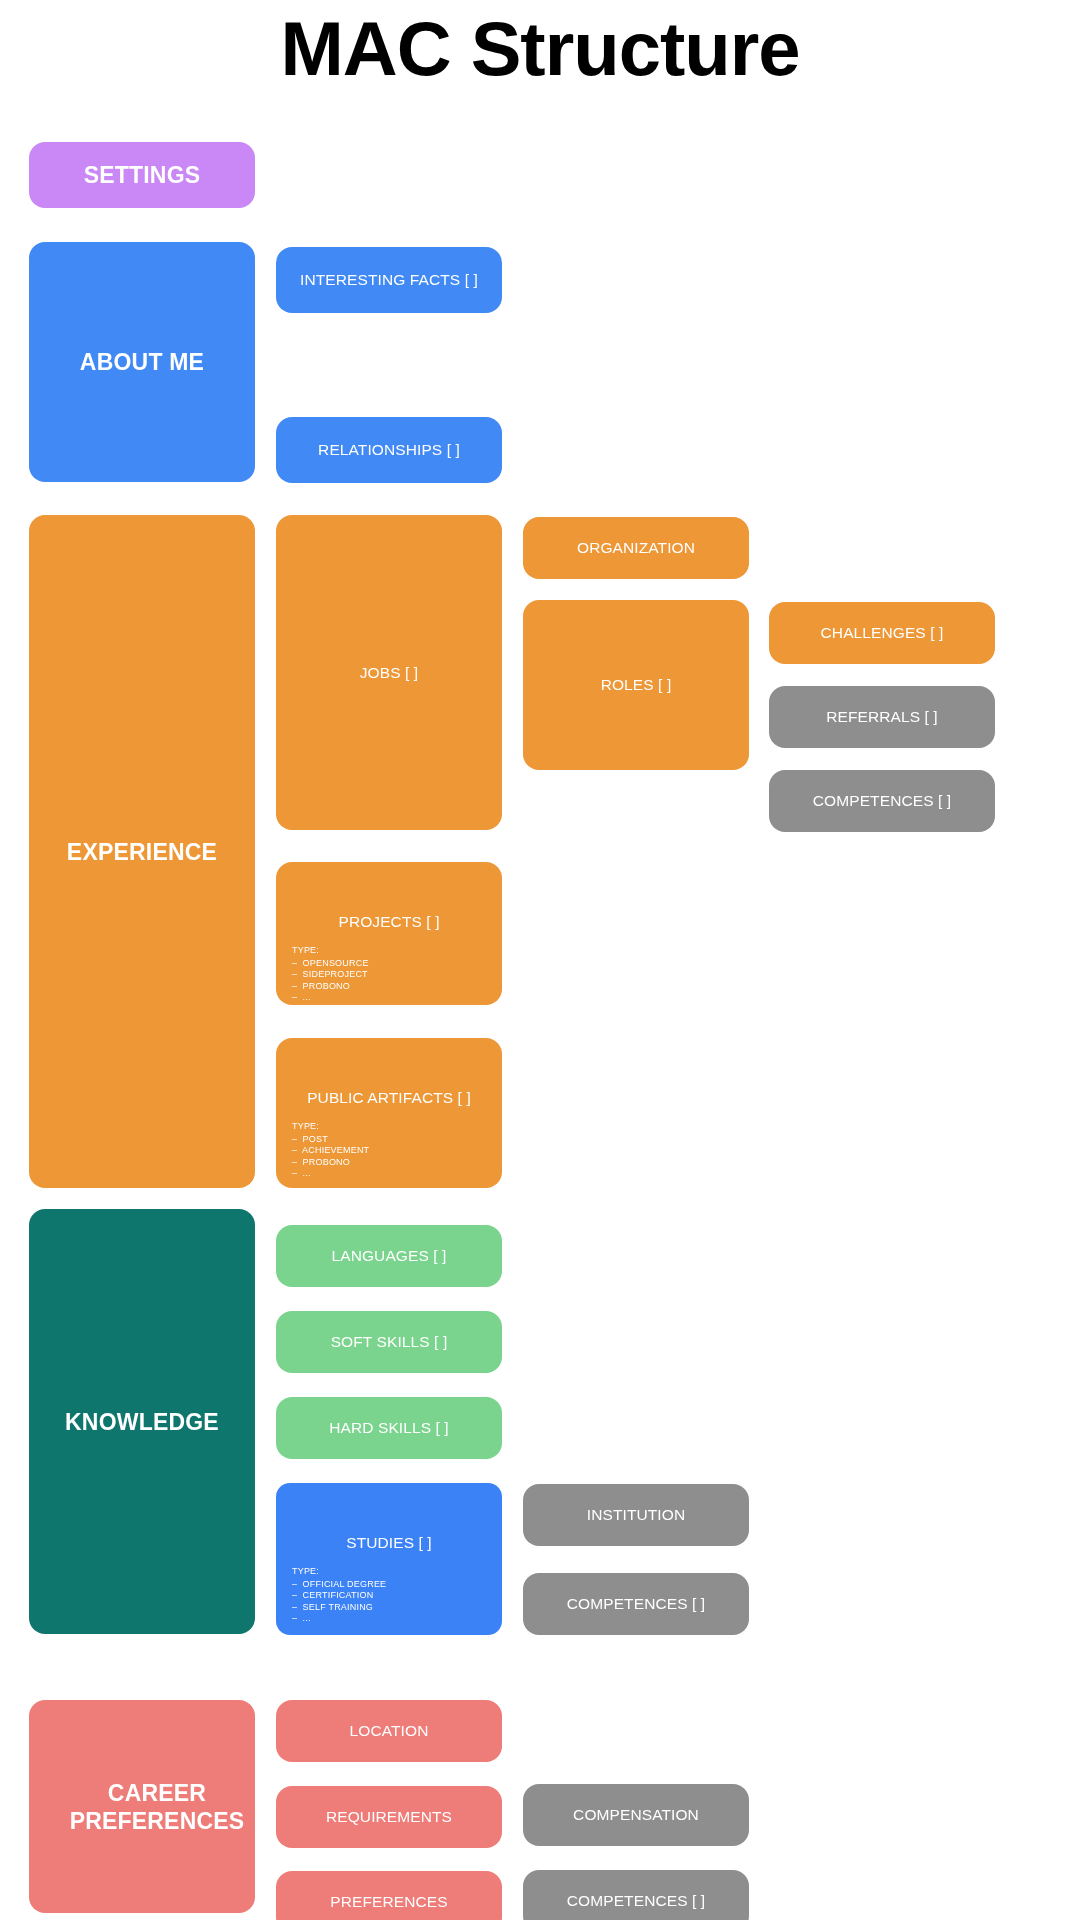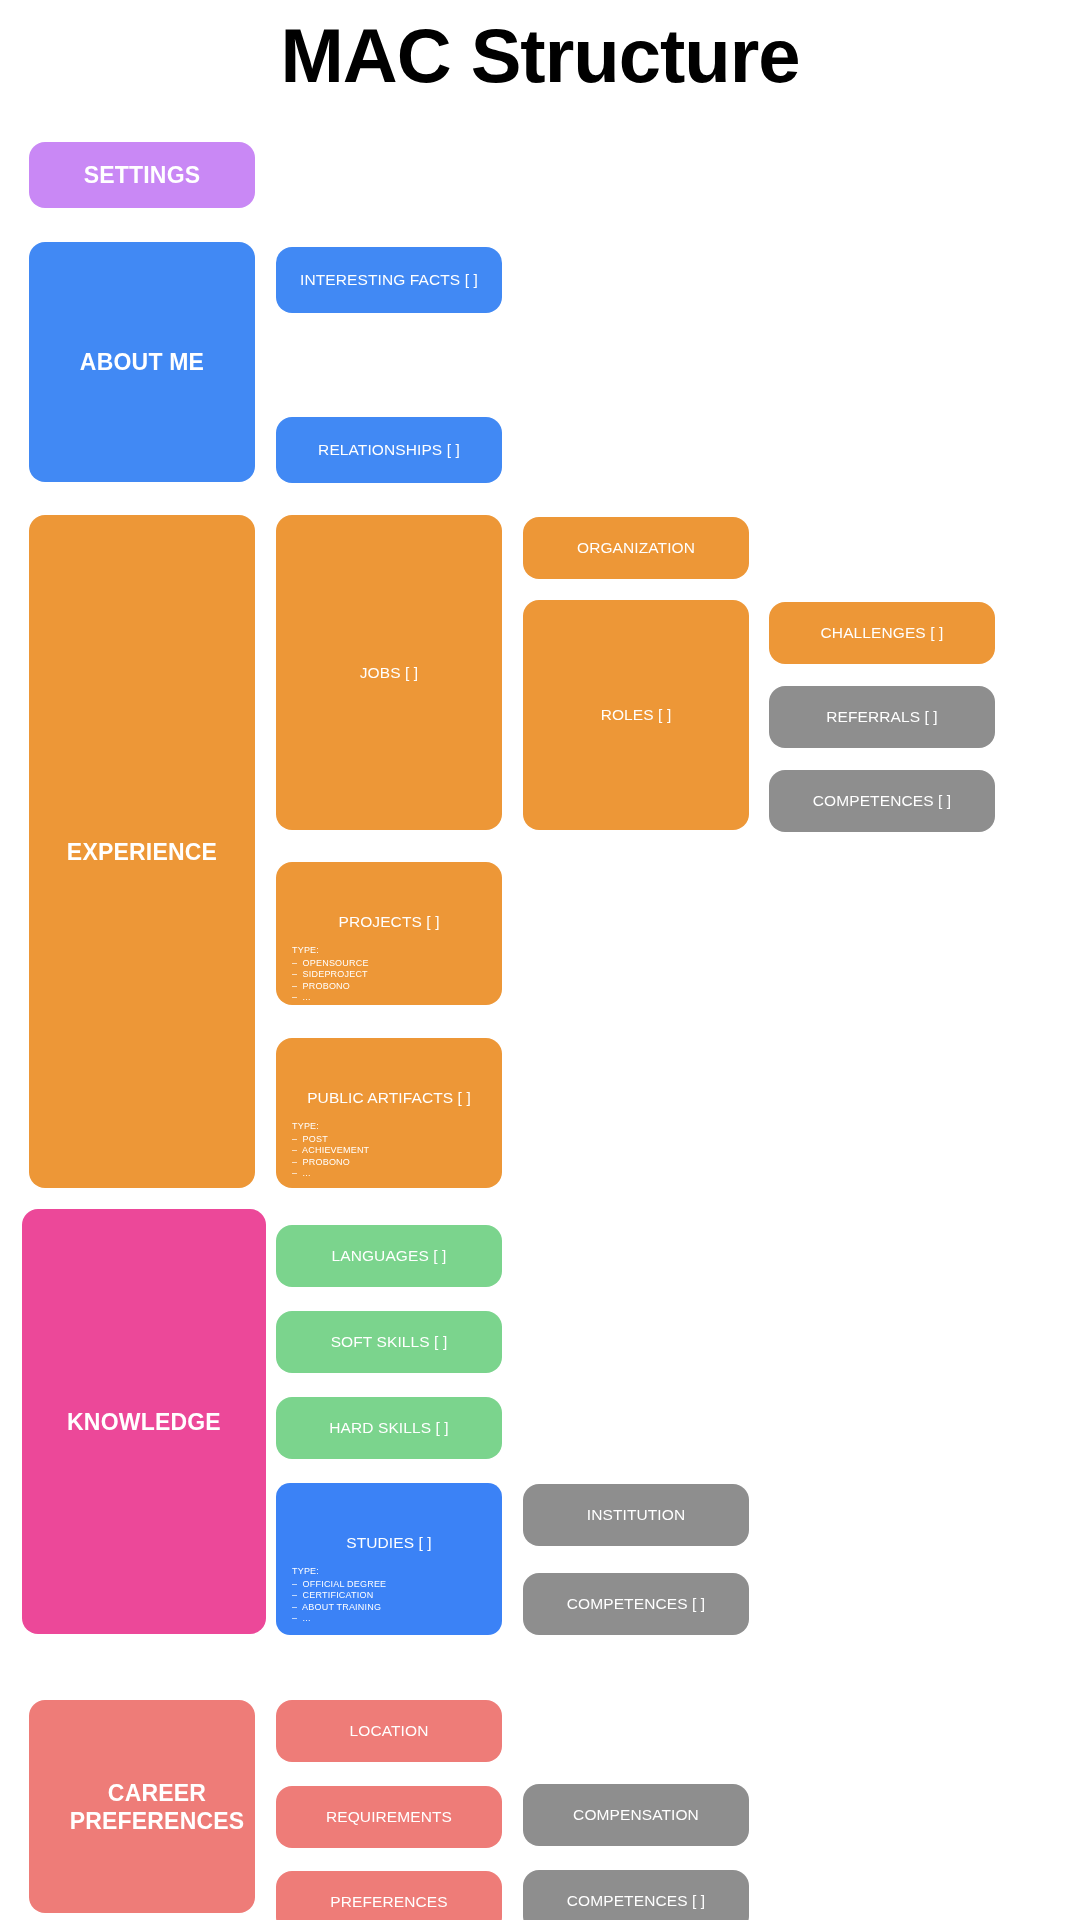--- a/index.html
+++ b/index.html
@@ -18,21 +18,21 @@
     width: 1080px;
     height: 1920px;
     overflow: hidden;
     background: #ffffff;
   }
 
   
   .page-title {
     position: absolute;
     left: 0;
-    top: 13px;
+    top: 6px;
     width: 1080px;
     text-align: center;
     font-size: 76px;
     line-height: 86px;
     font-weight: 700;
     letter-spacing: -1px;
     color: #000000;
     font-family: "Liberation Sans", sans-serif;
   }
 
@@ -136,21 +136,21 @@
   </div>
 
   <div class="box child" style="left:523px; top:517px; width:226px; height:62px; background:#ED9737;">
     <span class="label">ORGANIZATION</span>
   </div>
 
   <div class="box child" style="left:276px; top:515px; width:226px; height:315px; background:#ED9737;">
     <span class="label">JOBS [ ]</span>
   </div>
 
-  <div class="box child" style="left:523px; top:600px; width:226px; height:230px; background:#ED9737;">
+  <div class="box child" style="left:523px; top:600px; width:226px; height:170px; background:#ED9737;">
     <span class="label">ROLES [ ]</span>
   </div>
 
   <div class="box child" style="left:769px; top:602px; width:226px; height:62px; background:#ED9737;">
     <span class="label">CHALLENGES [ ]</span>
   </div>
   <div class="box child" style="left:769px; top:686px; width:226px; height:62px; background:#8E8E8E;">
     <span class="label">REFERRALS [ ]</span>
   </div>
   <div class="box child" style="left:769px; top:770px; width:226px; height:62px; background:#8E8E8E;">
@@ -172,41 +172,41 @@
     <span class="label">PUBLIC ARTIFACTS [ ]</span>
     <div class="typelist">
       <span class="type-head">TYPE:</span>
       <span class="type-item">–  POST</span>
       <span class="type-item">–  ACHIEVEMENT</span>
       <span class="type-item">–  PROBONO</span>
       <span class="type-item">–  ...</span>
     </div>
   </div>
 
-  <div class="box pillar" style="left:22px; top:1209px; width:244px; height:425px; background:#ec4899;">
+  <div class="box pillar" style="left:29px; top:1209px; width:226px; height:425px; background:#0f766e;">
     <span class="label">KNOWLEDGE</span>
   </div>
 
   <div class="box child" style="left:276px; top:1225px; width:226px; height:62px; background:#7BD48D;">
     <span class="label">LANGUAGES [ ]</span>
   </div>
   <div class="box child" style="left:276px; top:1311px; width:226px; height:62px; background:#7BD48D;">
     <span class="label">SOFT SKILLS [ ]</span>
   </div>
   <div class="box child" style="left:276px; top:1397px; width:226px; height:62px; background:#7BD48D;">
     <span class="label">HARD SKILLS [ ]</span>
   </div>
 
   <div class="box child with-list" style="left:276px; top:1483px; width:226px; height:152px; background:#3b82f6;border-radius:14px;">
     <span class="label">STUDIES [ ]</span>
     <div class="typelist">
       <span class="type-head">TYPE:</span>
       <span class="type-item">–  OFFICIAL DEGREE</span>
       <span class="type-item">–  CERTIFICATION</span>
-      <span class="type-item">–  ABOUT TRAINING</span>
+      <span class="type-item">–  SELF TRAINING</span>
       <span class="type-item">–  ...</span>
     </div>
   </div>
 
   <div class="box child" style="left:523px; top:1484px; width:226px; height:62px; background:#8E8E8E;">
     <span class="label">INSTITUTION</span>
   </div>
   <div class="box child" style="left:523px; top:1573px; width:226px; height:62px; background:#8E8E8E;">
     <span class="label">COMPETENCES [ ]</span>
   </div>

